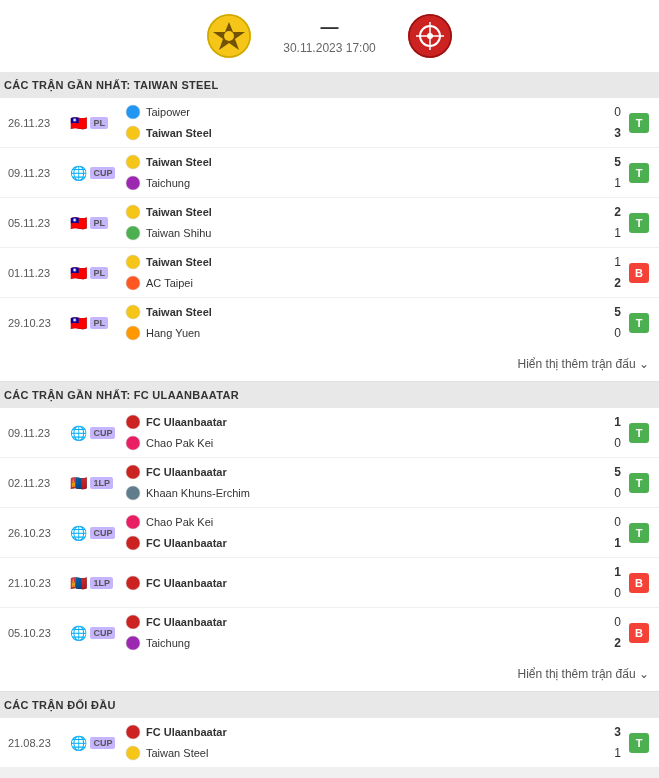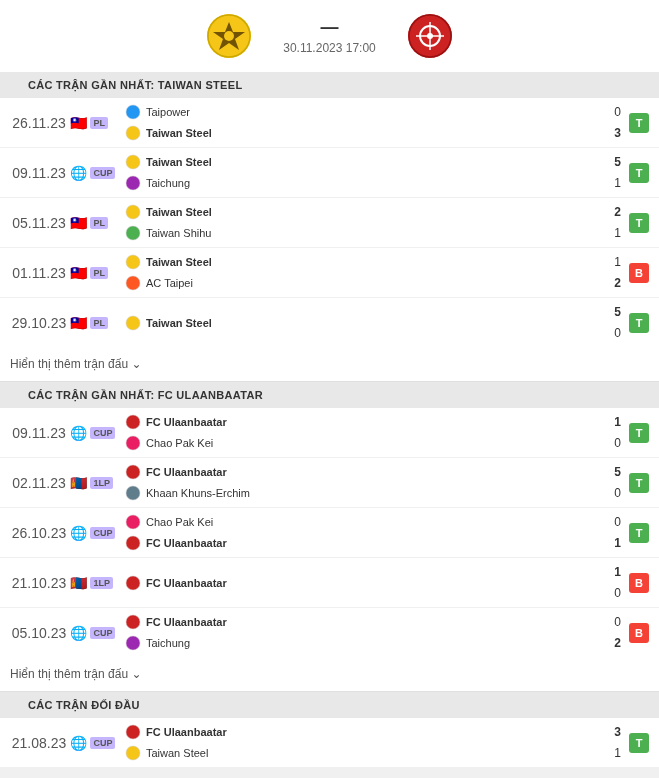--- a/index.html
+++ b/index.html
@@ -40,21 +40,21 @@
     }
     .match-date {
       font-size: 12px;
       color: #666;
       margin-top: 3px;
     }
 
     
     .section-header {
       background: #e8e8e8;
-      padding: 7px 28px;
+      padding: 7px 4px;
       font-size: 11px;
       font-weight: bold;
       color: #333;
       text-transform: uppercase;
       letter-spacing: 0.3px;
     }
 
     
     .match-row {
       display: flex;
@@ -62,23 +62,22 @@
       padding: 4px 8px;
       border-bottom: 1px solid #f0f0f0;
       min-height: 30px;
     }
     .match-row:last-child {
       border-bottom: none;
     }
     .col-date {
       width: 62px;
       color: #555;
-      font-size: 14px;
+      font-size: 11px;
       flex-shrink: 0;
-      text-align: center;
     }
     .col-flag-comp {
       display: flex;
       align-items: center;
       gap: 3px;
       width: 55px;
       flex-shrink: 0;
     }
     .flag {
       font-size: 14px;
@@ -155,21 +154,21 @@
       justify-content: center;
       font-size: 11px;
       font-weight: bold;
       color: #fff;
     }
     .result-T { background: #4CAF50; }
     .result-B { background: #f44336; }
 
     
     .show-more {
-      text-align: left;
+      text-align: right;
       padding: 10px;
       font-size: 12px;
       color: #555;
       cursor: pointer;
       border-bottom: 1px solid #e0e0e0;
     }
 
     
     .logo-taiwan-steel {
       background: #f5c518;
@@ -369,20 +368,28 @@
       </div>
       <div class="col-teams">
         <div class="team-row">
           <div class="team-icon">
               <svg width="16" height="16" viewBox="0 0 16 16">
                 <circle cx="8" cy="8" r="7" fill="#f5c518" stroke="#ccc" stroke-width="0.5"></circle>
               </svg>
             </div>
           <span class="team-name bold">Taiwan Steel</span>
         </div>
+        <div class="team-row">
+          <div class="team-icon">
+              <svg width="16" height="16" viewBox="0 0 16 16">
+                <circle cx="8" cy="8" r="7" fill="#FF9800" stroke="#ccc" stroke-width="0.5"></circle>
+              </svg>
+            </div>
+          <span class="team-name ">Hang Yuen</span>
+        </div>
       </div>
       <div class="col-scores">
         <div class="score bold">5</div>
         <div class="score ">0</div>
       </div>
       <div class="col-result">
         <div class="result-badge result-T">T</div>
       </div>
     </div>
     </div>

